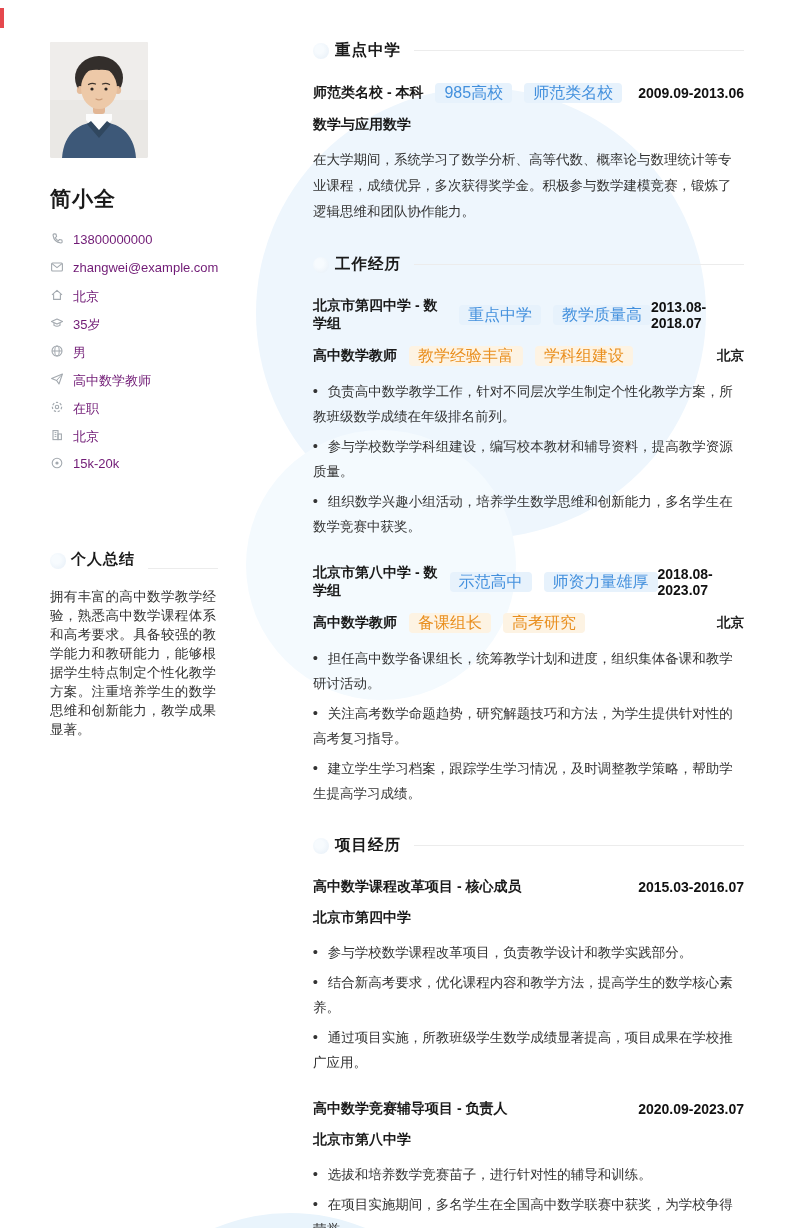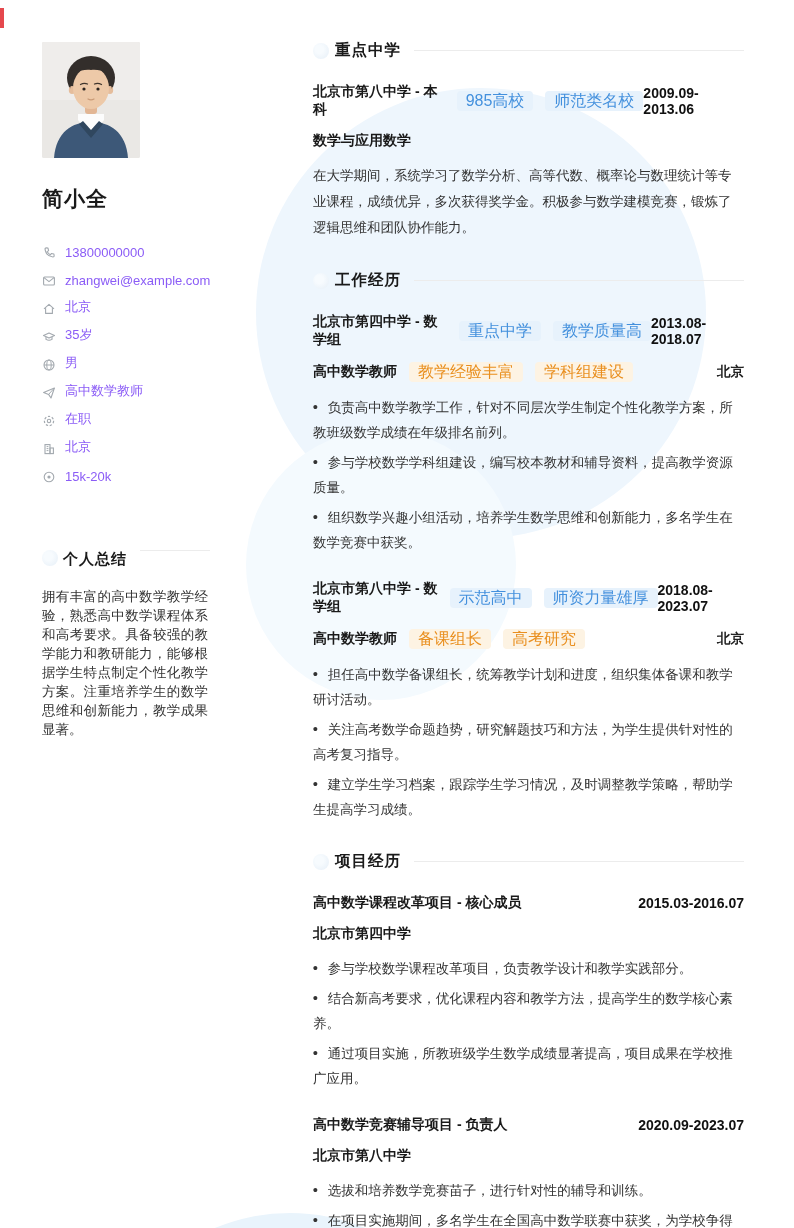--- a/index.html
+++ b/index.html
@@ -7,35 +7,35 @@
   body { font-family:"Liberation Sans","DejaVu Sans",sans-serif; color:#333; }
   .page { position:relative; width:794px; height:1228px; background:#fff; overflow:hidden; margin:0 auto; }
 
   
   .bg-circle { position:absolute; border-radius:50%; z-index:0; }
   .c1 { width:450px; height:450px; left:256px; top:88px; background:#eef6fd; }
   .c2 { width:270px; height:270px; left:246px; top:430px; background:#f4fafe; }
   .c3 { width:390px; height:390px; left:95px; top:1213px; background:#e9f4fc; }
   .accent-mark { position:absolute; left:0; top:8px; width:4px; height:20px; background:var(--accent-red,#e5484d); z-index:2; }
 
-  .sidebar { position:absolute; left:42px; top:42px; width:245px; z-index:1; }
+  .sidebar { position:absolute; left:50px; top:42px; width:245px; z-index:1; }
   .main    { position:absolute; left:313px; top:40px; width:431px; z-index:1; }
 
   
   .photo { width:98px; height:116px; border-radius:2px; overflow:hidden; background:#e9e7e4; }
   .profile-name { margin-top:27px; font-size:21px; font-weight:700; color:#1a1a1a; letter-spacing:1px; }
   .contacts { list-style:none; margin-top:19px; }
-  .contacts li { display:flex; align-items:flex-end; height:28px; font-size:13px; color:#8b5cf6; }
+  .contacts li { display:flex; align-items:flex-start; height:28px; font-size:13px; color:#701a75; }
   .cicon { width:14px; height:14px; margin-right:9px; display:inline-flex; align-items:center; justify-content:center; flex:0 0 14px; }
   .cicon svg { width:14px; height:14px; }
 
   .side-section { margin-top:66px; }
   .sec-dot { width:16px; height:16px; border-radius:50%;
              background:radial-gradient(circle at 40% 40%, #f7fbfe 30%, #e5eef7 100%); flex:0 0 16px; }
-  .side-header { display:flex; align-items:flex-start; width:168px; }
+  .side-header { display:flex; align-items:flex-end; width:168px; }
   .side-header h2 { font-size:15px; font-weight:700; color:#1a1a1a; margin-left:5px; letter-spacing:1px; }
   .hline { flex:1; height:1px; background:#ececec; margin-left:13px; }
   .summary { margin-top:18px; width:166px; font-size:13.5px; line-height:19px; color:#333; text-align:justify; }
 
   
   .sec-header { display:flex; align-items:center; margin-bottom:22px; }
   .sec-header h2 { font-size:15.5px; font-weight:700; color:#1a1a1a; margin-left:6px; letter-spacing:1px; }
   .section { margin-bottom:29px; }
 
   .entry { margin-bottom:25px; }
@@ -186,21 +186,21 @@
   <main class="main">
 
     <section class="section">
       <div class="sec-header">
         <span class="sec-dot"></span>
         <h2>重点中学</h2>
         <span class="hline"></span>
       </div>
       <div class="entry">
         <div class="erow">
-          <span class="ename">北京市第八中学 - 本科</span>
+          <span class="ename">师范类名校 - 本科</span>
           <span class="tag blue">985高校</span>
           <span class="tag blue">师范类名校</span>
           <span class="edate">2009.09-2013.06</span>
         </div>
         <div class="erow">
           <span class="ename">数学与应用数学</span>
         </div>
         <p class="desc">在大学期间，系统学习了数学分析、高等代数、概率论与数理统计等专业课程，成绩优异，多次获得奖学金。积极参与数学建模竞赛，锻炼了逻辑思维和团队协作能力。</p>
       </div>
     </section>

